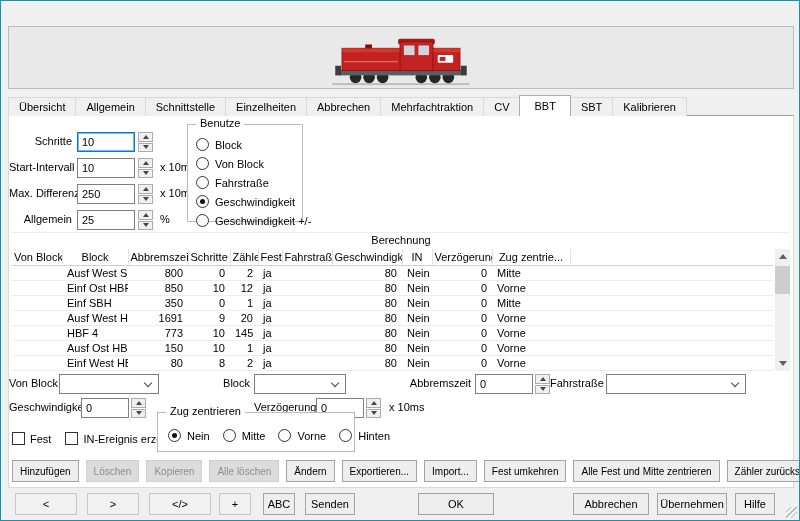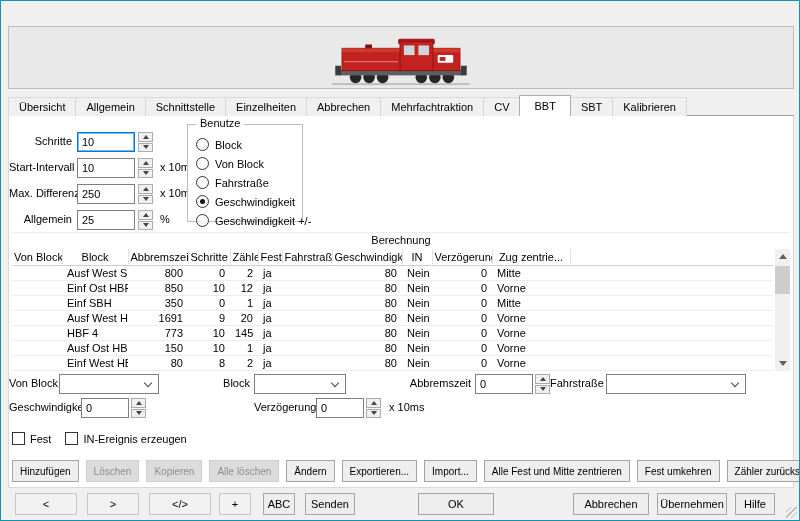--- a/index.html
+++ b/index.html
@@ -400,31 +400,52 @@
       <span class="cbitem">
         <span class="checkbox"></span>
         <span>Fest</span>
       </span>
       <span class="cbitem">
         <span class="checkbox"></span>
         <span>IN-Ereignis erzeugen</span>
       </span>
     </div>
 
+    <div class="groupbox" style="left:148px; top:296px; width:198px; height:40px;">
+      <span class="groupbox-title">Zug zentrieren</span>
+      <div id="zug-options" style="display:flex; gap:13px; padding:13px 0 0 10px;">
+          <label class="radio-row">
+            <span class="radio checked"></span>
+            <span>Nein</span>
+          </label>
+          <label class="radio-row">
+            <span class="radio"></span>
+            <span>Mitte</span>
+          </label>
+          <label class="radio-row">
+            <span class="radio"></span>
+            <span>Vorne</span>
+          </label>
+          <label class="radio-row">
+            <span class="radio"></span>
+            <span>Hinten</span>
+          </label>
+        </div>
+    </div>
 
     <div class="actions" id="action-buttons">
         <button class="abtn">Hinzufügen</button>
         <button class="abtn disabled">Löschen</button>
         <button class="abtn disabled">Kopieren</button>
         <button class="abtn disabled">Alle löschen</button>
         <button class="abtn">Ändern</button>
         <button class="abtn">Exportieren...</button>
         <button class="abtn">Import...</button>
+        <button class="abtn">Fest umkehren</button>
         <button class="abtn">Alle Fest und Mitte zentrieren</button>
-        <button class="abtn">Fest umkehren</button>
         <button class="abtn">Zähler zurücksetzen</button>
       </div>
   </div>
 
   <div id="bottom-left">
       <button class="bbtn nav" style="left: 14px; width: 62px;">&lt;</button>
       <button class="bbtn nav" style="left: 86px; width: 52px;">&gt;</button>
       <button class="bbtn nav" style="left: 148px; width: 62px;">&lt;/&gt;</button>
       <button class="bbtn nav" style="left: 218px; width: 32px;">+</button>
       <button class="bbtn" style="left: 262px; width: 32px;">ABC</button>

